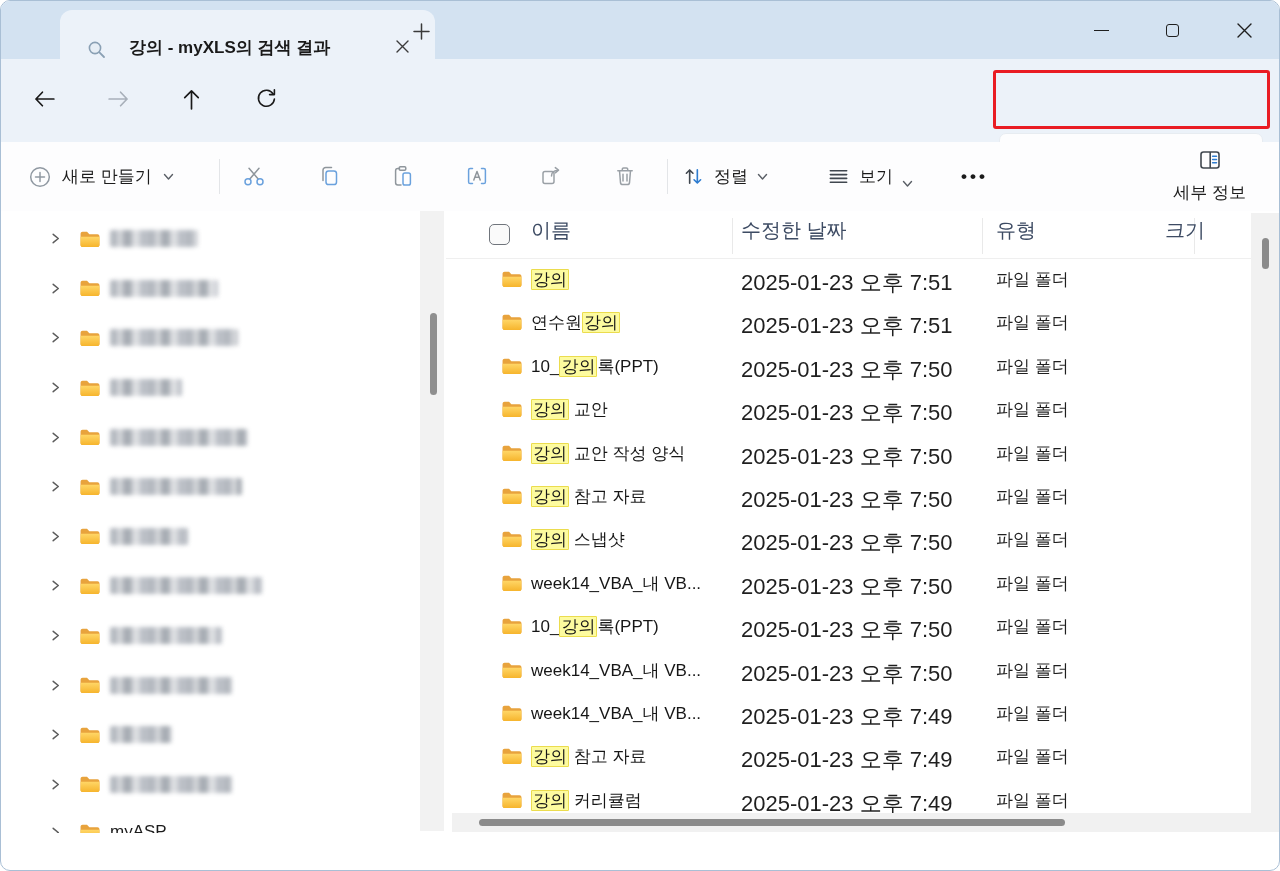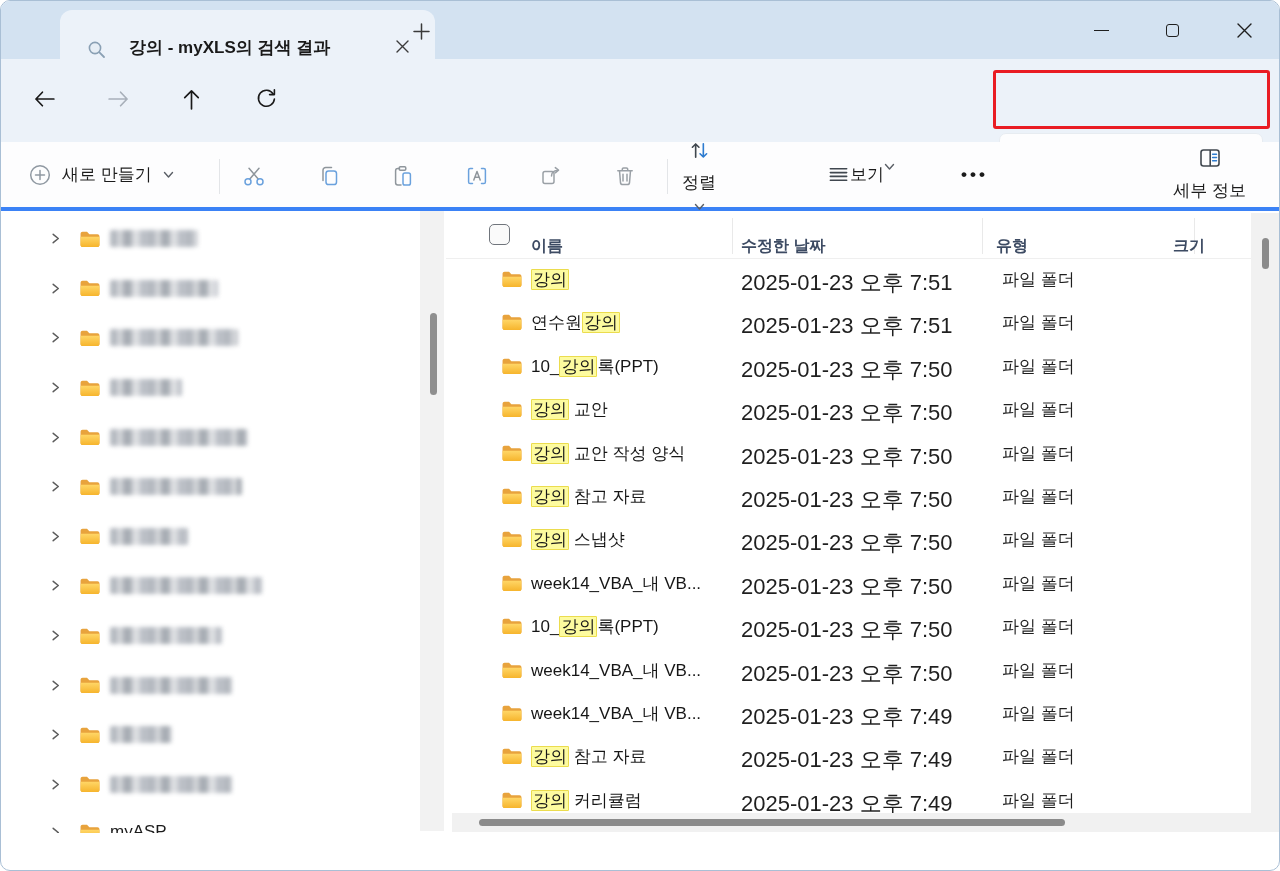--- a/index.html
+++ b/index.html
@@ -42,31 +42,31 @@
     background:#fdfdfe; border-radius:7px; border:1px solid #e7ecf1;
     display:flex; align-items:center; padding:0 14px 0 16px; overflow:hidden;
   }
   .searchbox .underline { position:absolute; left:0; right:0; bottom:0; height:4px; background:#7c2fa5; border-radius:0 0 7px 7px; }
   .search-value { font-size:17px; color:#1a1a1a; }
   .search-clear { margin-left:auto; width:26px; height:26px; display:flex; align-items:center; justify-content:center; }
   .search-go { margin-left:22px; width:26px; height:26px; display:flex; align-items:center; justify-content:center; }
   
   .toolbar {
     position:absolute; left:0; top:141px; right:0; height:72px; background:#fdfdfe;
-    border-bottom:7px solid #3b82f6; display:flex; align-items:center;
+    border-bottom:3px solid #3b82f6; display:flex; align-items:center;
   }
   .tb-label { font-size:17px; color:#1b1b1b; white-space:nowrap; }
   .tb-new { position:absolute; left:28px; display:flex; align-items:center; gap:11px; }
   .tb-sep { position:absolute; top:17px; width:1px; height:35px; background:#e3e5e8; }
   .sep1 { left:218px; } .sep2 { left:666px; }
   .tb-icon-btn { position:absolute; top:12px; width:46px; height:44px; display:flex; align-items:center; justify-content:center; border-radius:5px; }
   .tb-cut { left:230px; } .tb-copy { left:305px; } .tb-paste { left:379px; }
   .tb-rename { left:453px; } .tb-share { left:527px; } .tb-delete { left:601px; }
-  .tb-sort { position:absolute; left:681px; display:flex; align-items:center; gap:9px;flex-direction:column; }
-  .tb-view { position:absolute; left:826px; display:flex; align-items:flex-start; }
+  .tb-sort { position:absolute; left:681px; display:flex; align-items:center; gap:9px; }
+  .tb-view { position:absolute; left:826px; display:flex; align-items:flex-end; gap:9px; }
   .tb-more { position:absolute; left:960px; font-size:17px; font-weight:700; letter-spacing:3px; color:#1b1b1b; }
   .tb-details { position:absolute; right:33px; display:flex; align-items:center; gap:10px;flex-direction:column; }
   
   .bodyarea { position:absolute; left:0; top:210px; right:0; height:622px; background:#fff; }
   
   .sidebar { position:absolute; left:0; top:0; width:445px; height:622px; overflow:hidden; }
   .tree { position:absolute; left:0; top:3px; right:26px; }
   .tree-item { height:49.6px; display:flex; align-items:center; }
   .tree-chevron { margin-left:48px; width:13px; height:13px; flex:0 0 13px; }
   .tree-folder { margin-left:17px; width:22px; height:18px; flex:0 0 22px; }
@@ -76,32 +76,32 @@
     filter:blur(2px);
   }
   .tree-last { position:absolute; left:0; top:608px; display:flex; align-items:center; height:26px; }
   .tree-label { margin-left:9px; font-size:17px; color:#1b1b1b; }
   .side-scroll-track { position:absolute; left:419px; top:0; width:24px; height:620px; background:#f2f2f2; }
   .side-scroll-thumb { position:absolute; left:10px; top:102px; width:7px; height:82px; background:#8f8f8f; border-radius:4px; }
   
   .main { position:absolute; left:445px; top:0; width:835px; height:622px; }
   .list-header { position:absolute; left:0; top:2px; width:805px; height:46px; border-bottom:1px solid #efefef; }
   .hdr-checkbox { position:absolute; left:43px; top:11px; width:21px; height:21px; border:1.5px solid #70757c; border-radius:5px; background:#fafafa; }
-  .hdr-label { position:absolute; top:23px; font-size:16px; color:#3d4b63; white-space:nowrap;font-weight:bold; }
+  .hdr-label { position:absolute; top:4px; font-size:20px; color:#3d4b63; white-space:nowrap; }
   .h-name { left:85px; } .h-date { left:295px; } .h-type { left:550px; }
   .h-size { right:46px; }
   .hdr-sep { position:absolute; top:5px; width:1px; height:36px; background:#e9e9e9; }
   .hs1 { left:286px; } .hs2 { left:536px; } .hs3 { left:748px; }
   .rows { position:absolute; left:0; top:48px; width:805px; height:554px; overflow:hidden; }
   .file-row { position:relative; height:43.4px; }
   .row-folder { position:absolute; left:55px; top:11px; width:22px; height:18px; }
   .row-name { position:absolute; left:85px; top:9px; font-size:17px; color:#161616; white-space:nowrap; }
   .row-name .hl { background:#fdfb9f; border:1px solid #ebdc4e; border-radius:1px; padding:0 1px; }
   .row-date { position:absolute; left:295px; top:9px; font-size:22px; color:#1f1f1f; white-space:nowrap; }
-  .row-type { position:absolute; left:550px; top:9px; font-size:17px; color:#1f1f1f; white-space:nowrap;margin-left:6px; }
+  .row-type { position:absolute; left:550px; top:9px; font-size:17px; color:#1f1f1f; white-space:nowrap; }
   .hscroll { position:absolute; left:6px; top:602px; width:799px; height:19px; background:#f1f1f1; }
   .hscroll-thumb { position:absolute; left:27px; top:6px; width:586px; height:7px; background:#8b8b8b; border-radius:4px; }
   .vscroll { position:absolute; left:805px; top:2px; width:30px; height:619px; background:#f1f1f1; }
   .vscroll-thumb { position:absolute; left:11px; top:25px; width:7px; height:31px; background:#8b8b8b; border-radius:4px; }
   
   .statusbar { position:absolute; left:0; bottom:0; right:0; height:39px; background:#fdfdfe; border-top:1px solid #ececec; }
   .status-count { position:absolute; left:12px; top:9px; font-size:17px; color:#191919; }
   .status-sep { position:absolute; left:153px; top:9px; width:1px; height:21px; background:#dcdcdc; }
   .view-toggle { position:absolute; top:5px; width:33px; height:29px; display:flex; align-items:center; justify-content:center; border-radius:4px; }
   .vt-details { left:1204px; border:1px solid #2779bd; background:#e2eff9; }

